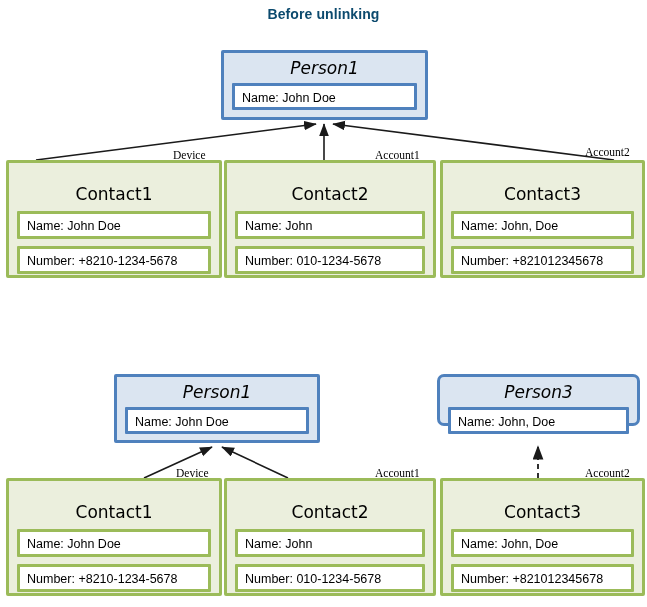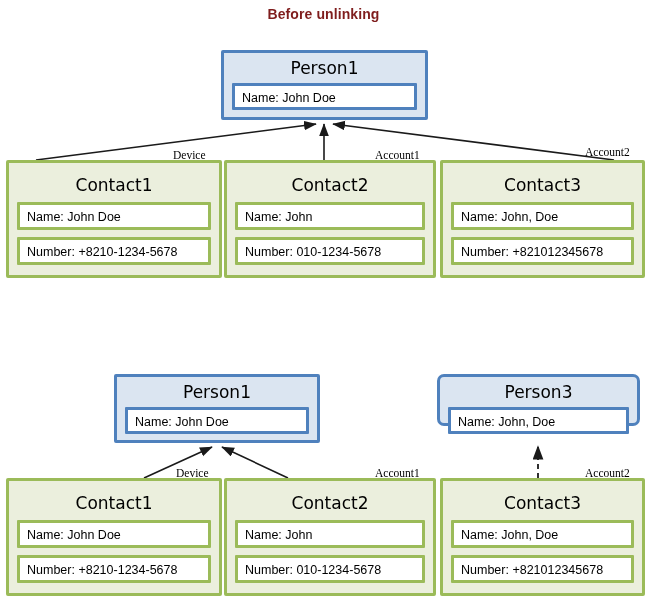--- a/index.html
+++ b/index.html
@@ -32,38 +32,39 @@
   }
 
   .section-title {
     position: absolute;
     width: 647px;
     text-align: center;
     font-weight: bold;
     font-size: 14px;
     font-family: "Liberation Sans", sans-serif;
     letter-spacing: 0.1px;
-    color: #7f1d1d;
+    color: #0c4a6e;
   }
 
   
   .person-box {
     position: absolute;
     box-sizing: border-box;
     background: #dbe5f1;
     border: 3px solid #4f81bd;
     border-radius: 2px;
   }
   .person-title {
     text-align: center;
     font-size: 17px;
     font-family: "DejaVu Sans", sans-serif;
     color: #000;
     line-height: 1;
     padding-top: 7px;
+    font-style: italic;
   }
   .person-field {
     box-sizing: border-box;
     background: #ffffff;
     border: 3px solid #4f81bd;
     border-radius: 1px;
     font-size: 12.5px;
     font-family: "Liberation Sans", sans-serif;
     color: #000;
     line-height: 1;
@@ -77,21 +78,21 @@
     background: #ebefdd;
     border: 3px solid #9bbb59;
     border-radius: 2px;
   }
   .contact-title {
     text-align: center;
     font-size: 17px;
     font-family: "DejaVu Sans", sans-serif;
     color: #000;
     line-height: 1;
-    padding-top: 14px;
+    padding-top: 23px;
   }
   .contact-field {
     box-sizing: border-box;
     background: #ffffff;
     border: 3px solid #9bbb59;
     border-radius: 1px;
     font-size: 12.5px;
     font-family: "Liberation Sans", sans-serif;
     color: #000;
     line-height: 1;

